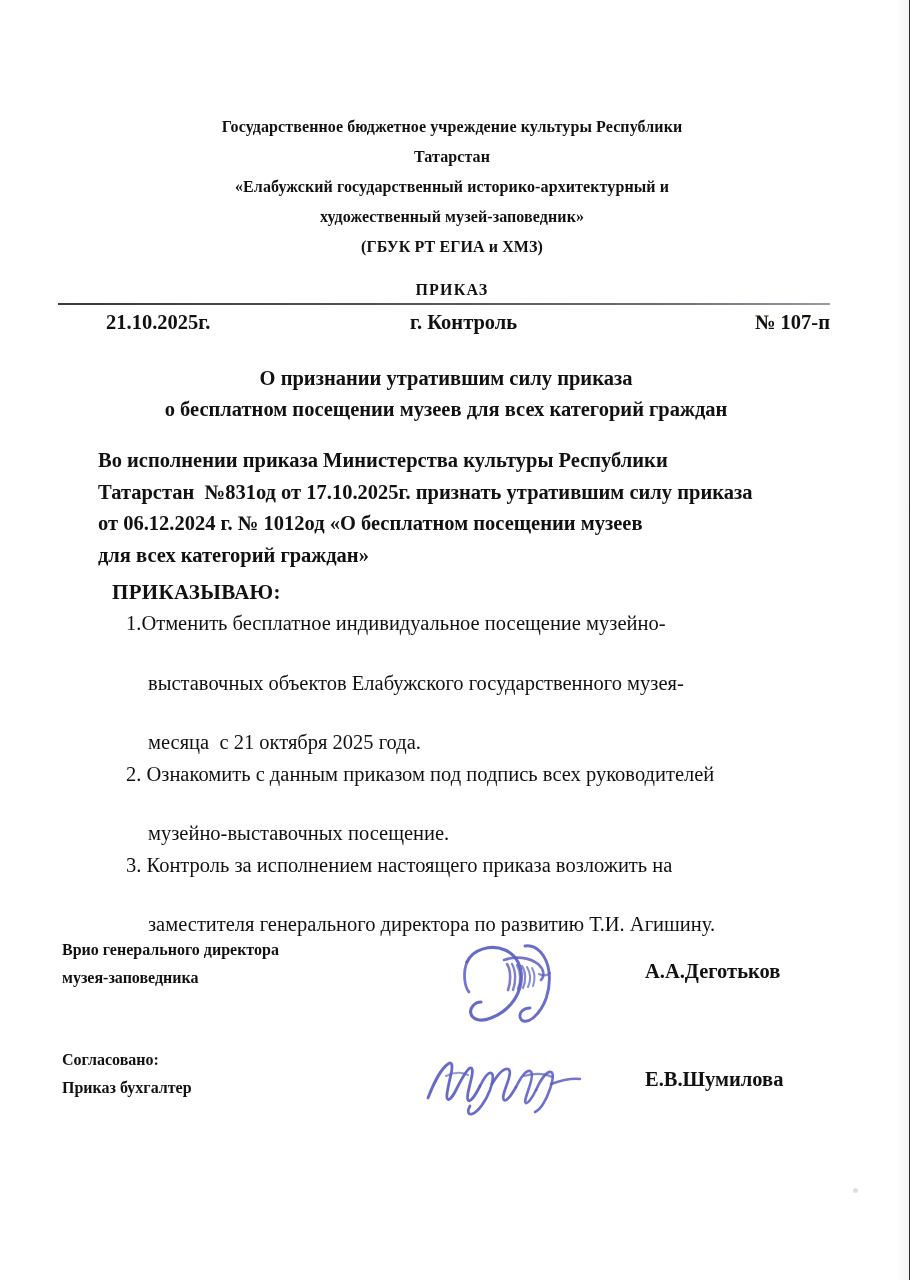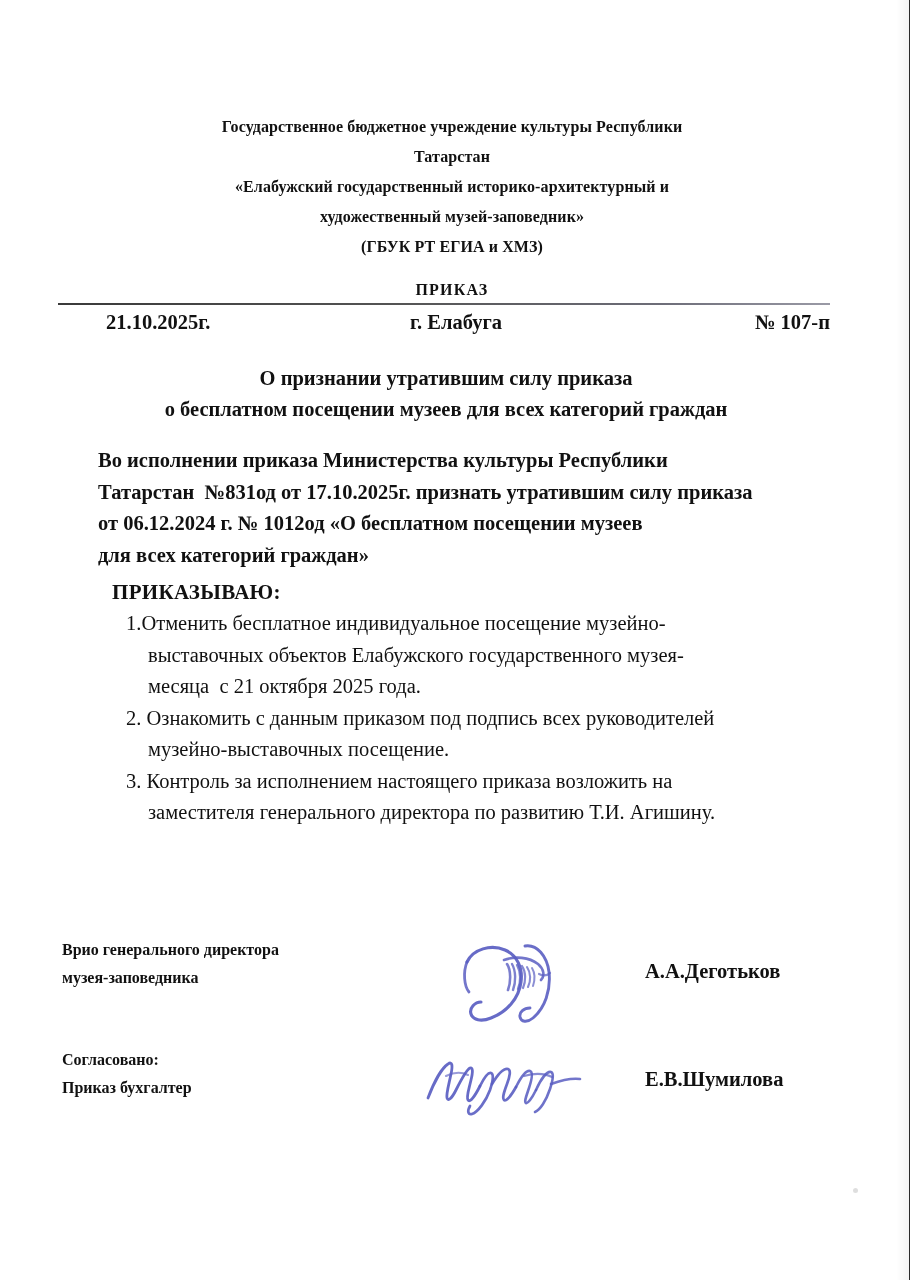--- a/index.html
+++ b/index.html
@@ -129,21 +129,21 @@
   .order-list {
     position: absolute;
     left: 126px;
     top: 608px;
     width: 700px;
     font-size: 20.5px;
     line-height: 31.5px;
   }
   .order-item { position: relative; }
   .order-item .ln { display: block; white-space: pre; }
-  .order-item .ln-cont { padding-left: 22px; }
+  .order-item .ln-cont { padding-left: 22px; margin-top: 28px; }
 
   
   .basis {
     position: absolute;
     left: 124px;
     top: 850px;
     font-size: 20.5px;
     line-height: 30px;
   }
   .basis .basis-label { font-weight: bold; }
@@ -187,21 +187,21 @@
     <span class="ln">«Елабужский государственный историко-архитектурный и</span>
     <span class="ln">художественный музей-заповедник»</span>
     <span class="ln">(ГБУК РТ ЕГИА и ХМЗ)</span>
     <span class="ln ln-doctype">ПРИКАЗ</span>
   </div>
 
   <div class="rule"></div>
 
   <div class="meta-row">
     <span class="meta-date">21.10.2025г.</span>
-    <span class="meta-place">г. Елабуга</span>
+    <span class="meta-place">г. Контроль</span>
     <span class="meta-number">№ 107-п</span>
   </div>
 
   <div class="subject">
     <span class="ln ln1">О признании утратившим силу приказа</span>
     <span class="ln">о бесплатном посещении музеев для всех категорий граждан</span>
   </div>
 
   <div class="preamble">
     <span class="ln">Во исполнении приказа Министерства культуры Республики</span>

